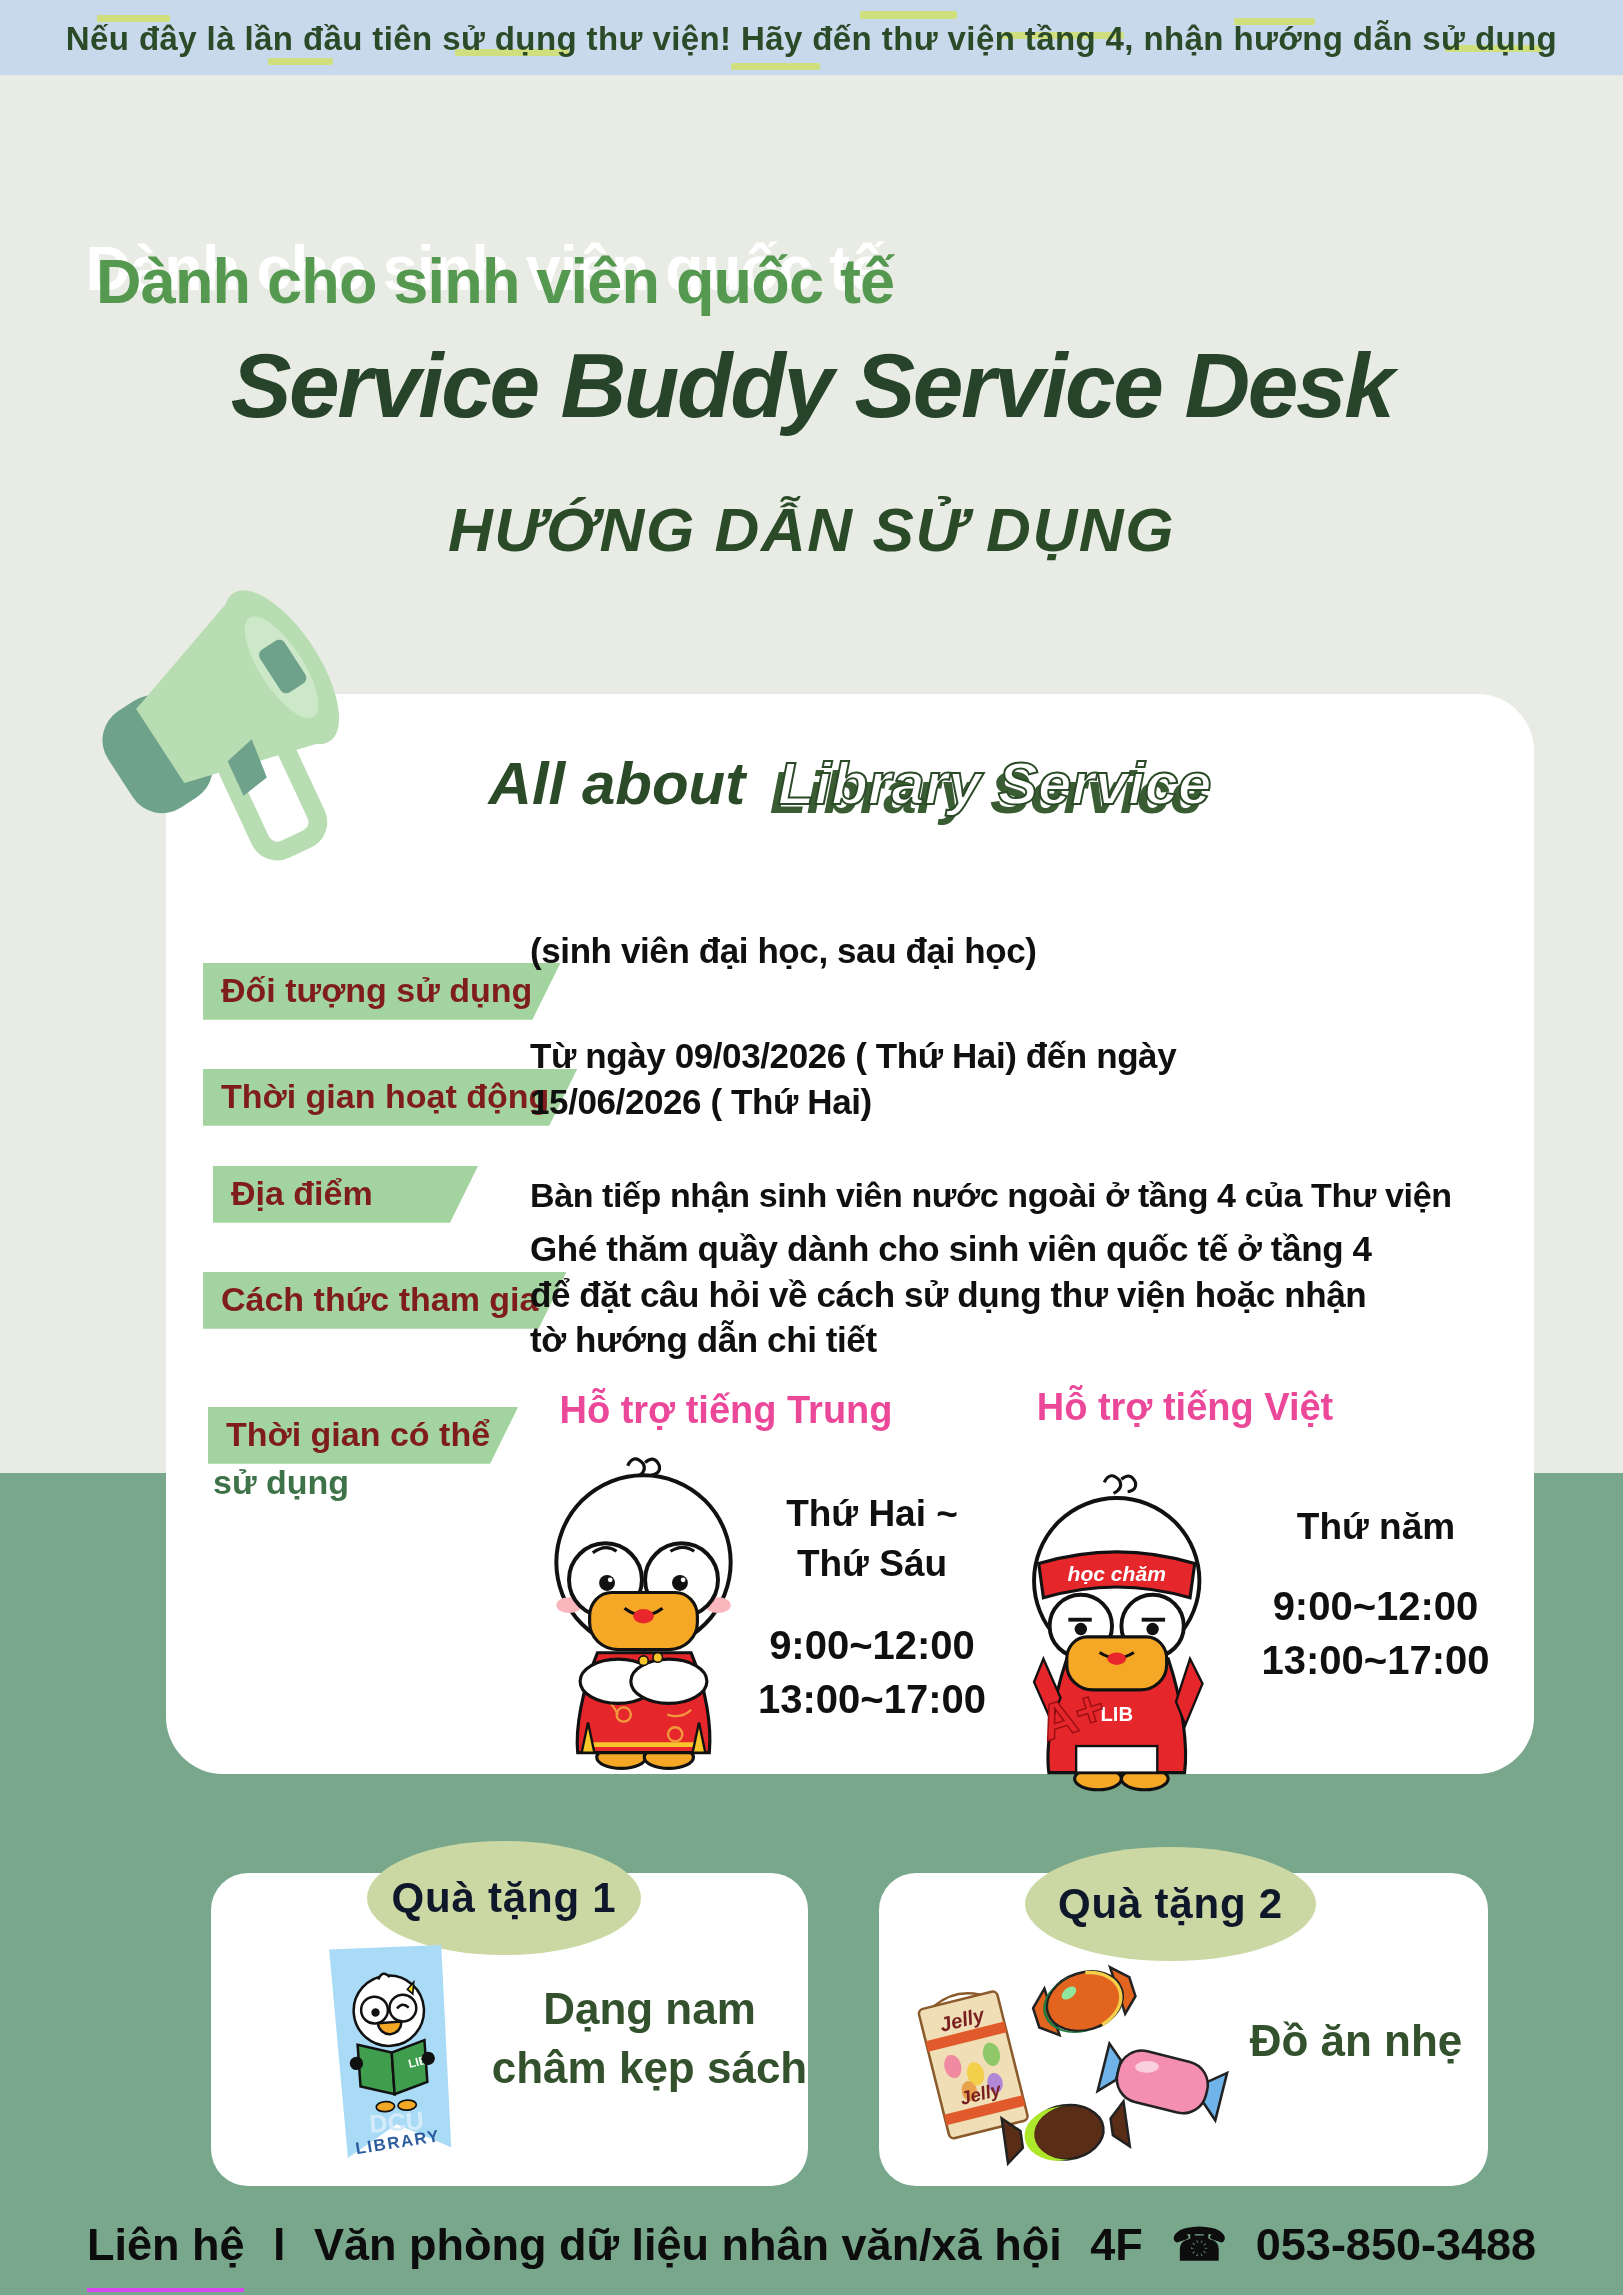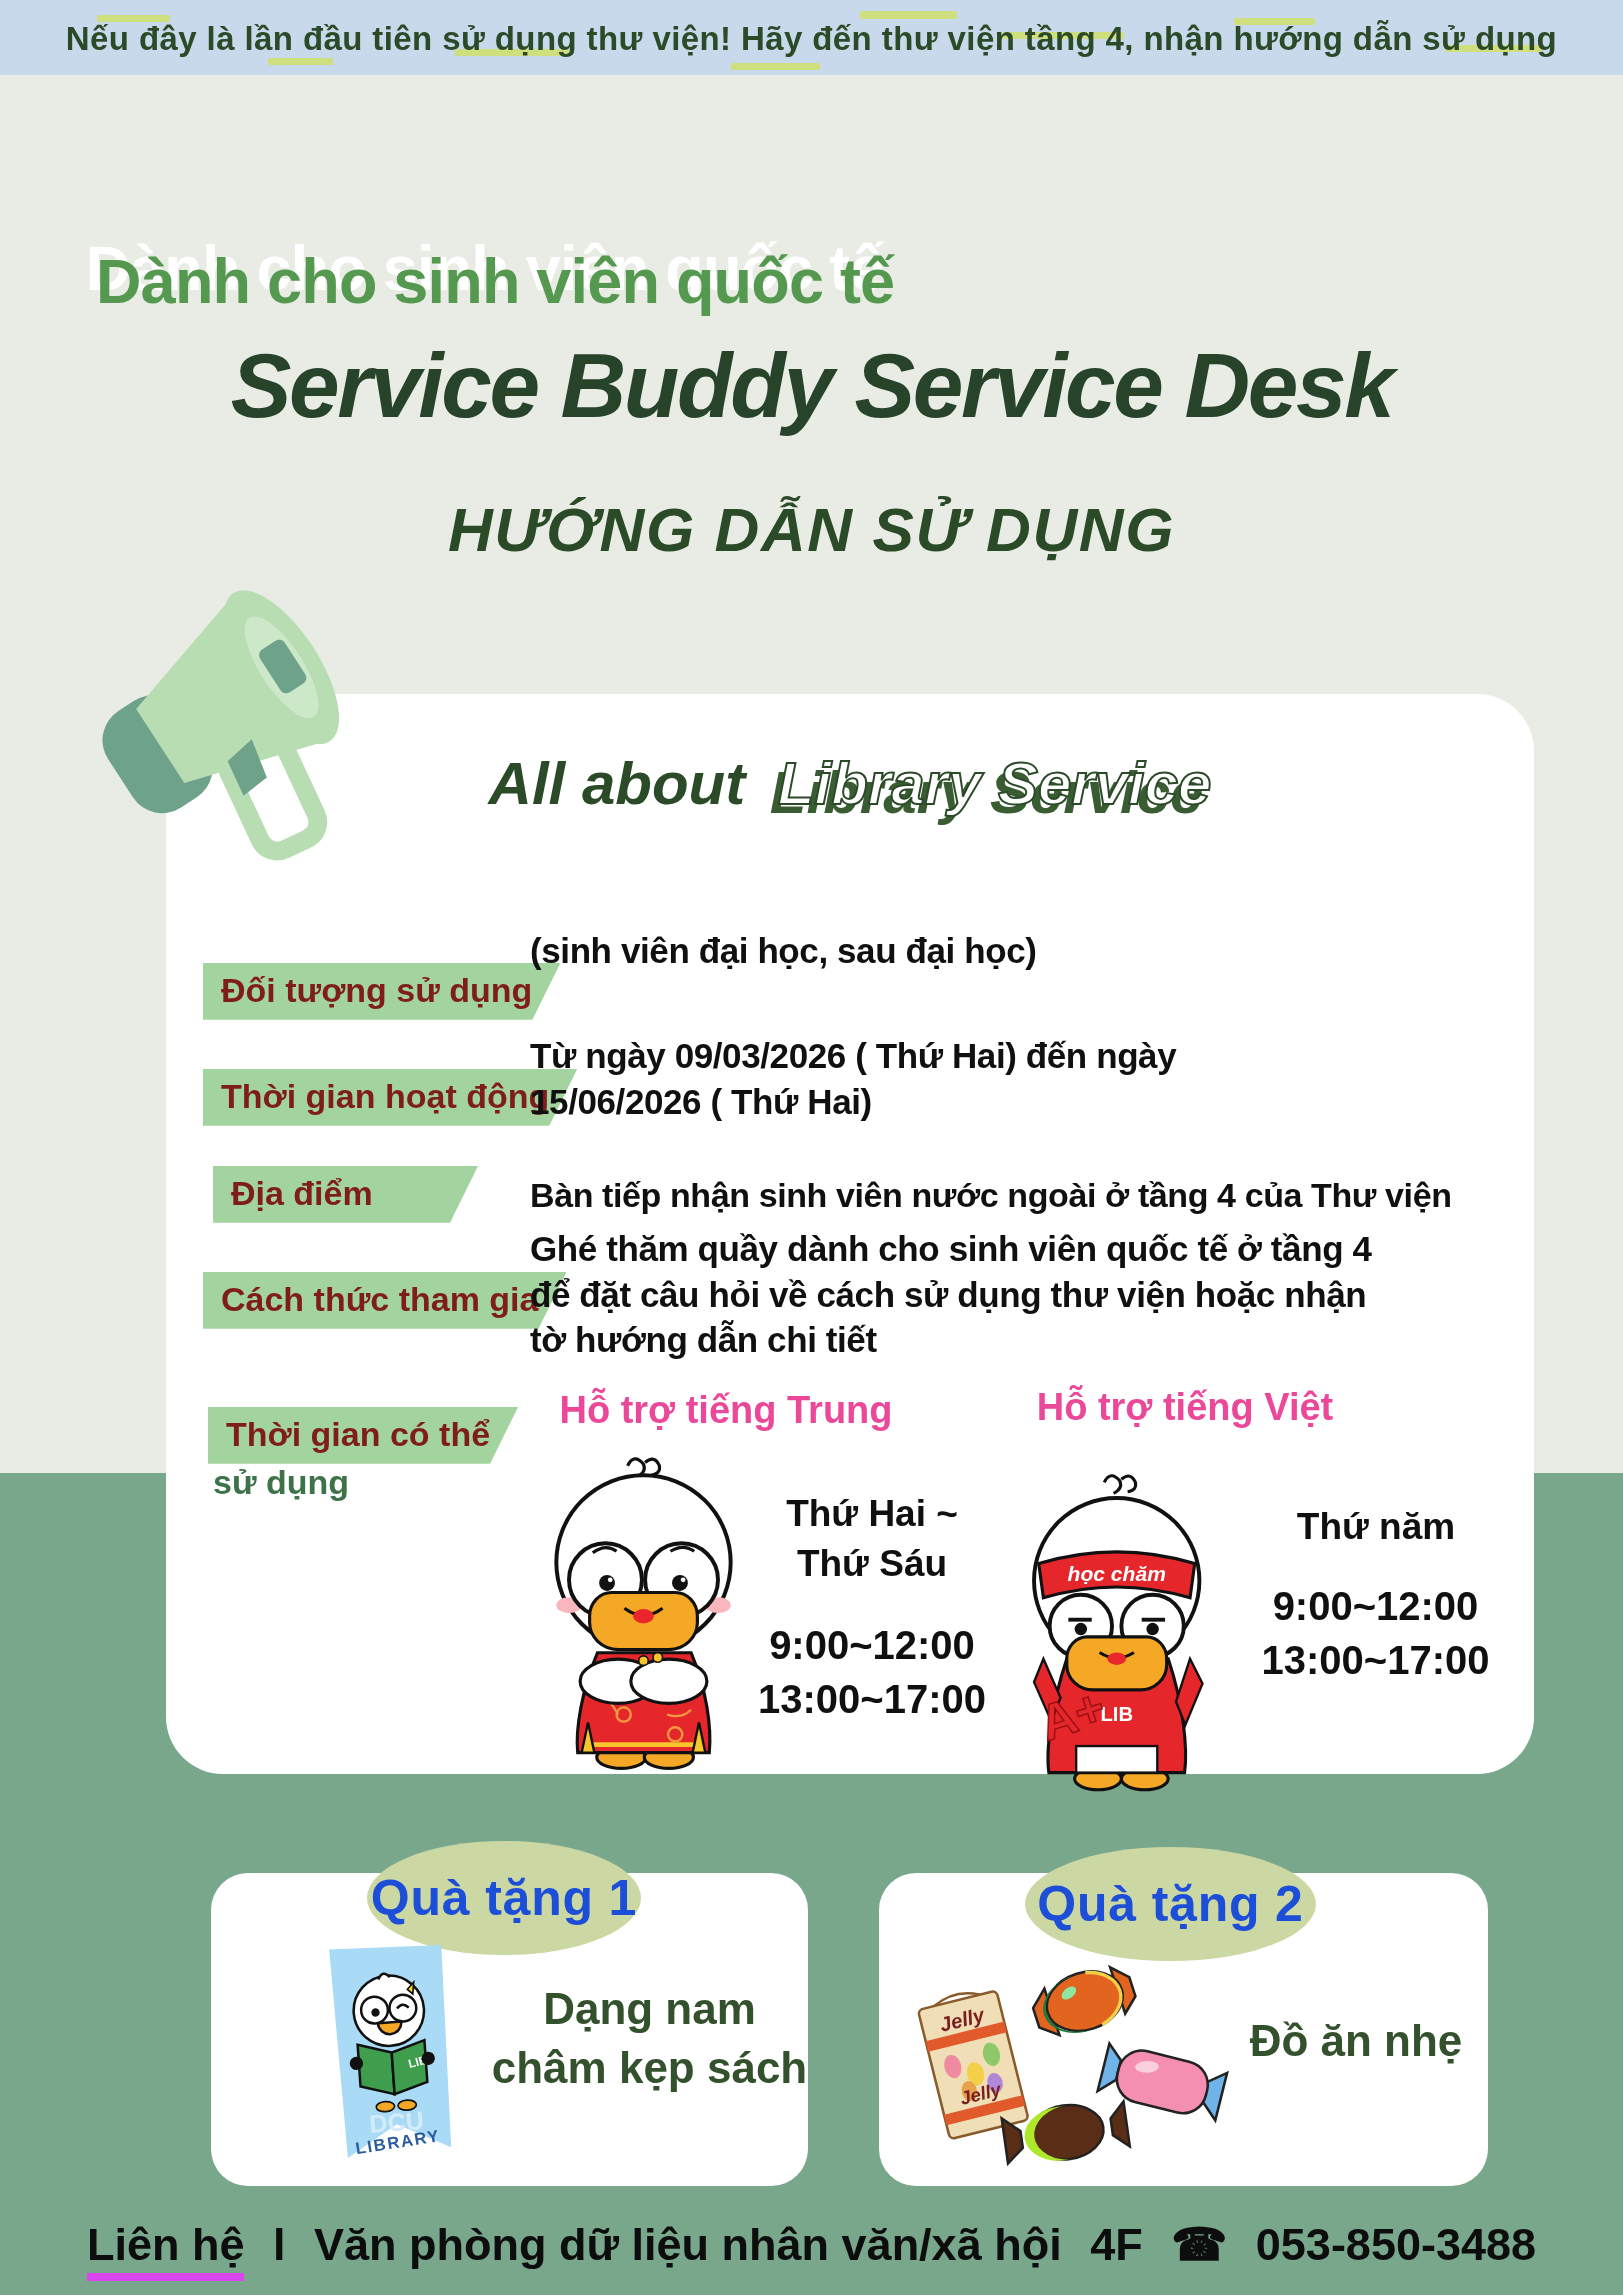--- a/index.html
+++ b/index.html
@@ -53,30 +53,30 @@
   .support-title{position:absolute;font-size:38px;font-weight:bold;color:#ec4899;text-align:center;white-space:nowrap;}
   .days-text{position:absolute;font-size:37px;font-weight:bold;color:#101010;text-align:center;line-height:1.35;}
   .hours-text{position:absolute;font-size:40px;font-weight:bold;color:#101010;text-align:center;line-height:1.35;white-space:nowrap;}
   .duck{position:absolute;}
   
   .bottom-section{position:absolute;left:0;top:1473px;width:1623px;height:822px;background:#78a78c;z-index:1;}
   .gift-card{position:absolute;background:#ffffff;border-radius:37px;z-index:2;}
   .gift-badge{
     position:absolute;background:#cbd8a3;border-radius:50%;z-index:3;
     display:flex;align-items:center;justify-content:center;
-    font-size:50px;font-weight:bold;color:#1d4ed8;letter-spacing:0.8px;white-space:nowrap;
+    font-size:42px;font-weight:bold;color:#0f172a;letter-spacing:0.8px;white-space:nowrap;
   }
   .gift-desc{position:absolute;font-size:44px;font-weight:bold;color:#33512c;text-align:center;line-height:1.35;z-index:3;white-space:nowrap;}
   .illu{position:absolute;z-index:3;}
   
   .footer{
     position:absolute;left:0;top:2218px;width:1623px;text-align:center;z-index:2;
     font-size:45px;font-weight:bold;color:#0d0d0d;white-space:nowrap;
   }
-  .footer .contact{border-bottom:8px solid #d946ef;padding-bottom:3px;}
+  .footer .contact{border-bottom:4px solid #d946ef;padding-bottom:18px;}
   .footer span{margin:0 8px;}
 </style>
 </head>
 <body>
 
 <div id="poster">
 
   <div class="banner">
     <div class="streak" style="left:97px;top:14.6px;width:73px;height:7.3px;"></div>
     <div class="streak" style="left:455px;top:49px;width:114px;height:6.5px;"></div>

